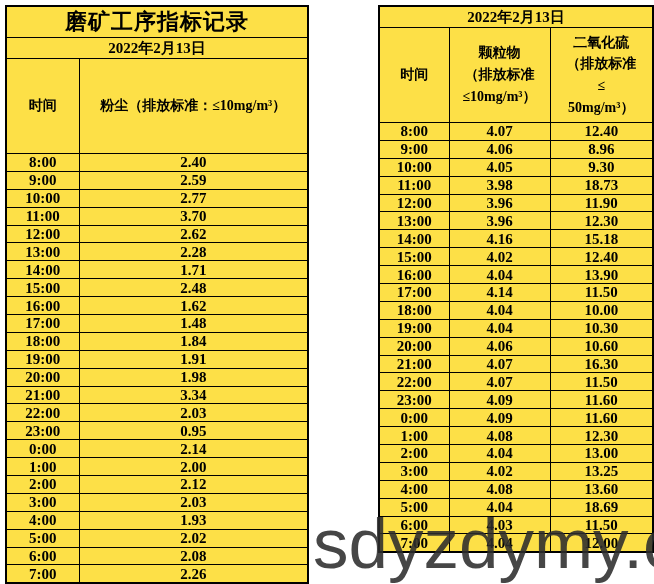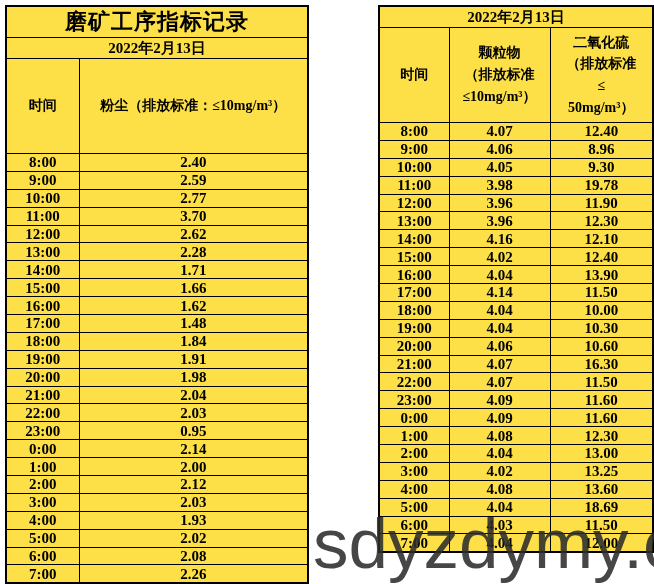--- a/index.html
+++ b/index.html
@@ -107,21 +107,21 @@
       <tr>
         <td>13:00</td>
         <td>2.28</td>
       </tr>
       <tr>
         <td>14:00</td>
         <td>1.71</td>
       </tr>
       <tr>
         <td>15:00</td>
-        <td>1.66</td>
+        <td>2.48</td>
       </tr>
       <tr>
         <td>16:00</td>
         <td>1.62</td>
       </tr>
       <tr>
         <td>17:00</td>
         <td>1.48</td>
       </tr>
       <tr>
@@ -131,21 +131,21 @@
       <tr>
         <td>19:00</td>
         <td>1.91</td>
       </tr>
       <tr>
         <td>20:00</td>
         <td>1.98</td>
       </tr>
       <tr>
         <td>21:00</td>
-        <td>2.04</td>
+        <td>3.34</td>
       </tr>
       <tr>
         <td>22:00</td>
         <td>2.03</td>
       </tr>
       <tr>
         <td>23:00</td>
         <td>0.95</td>
       </tr>
       <tr>
@@ -216,36 +216,36 @@
         <td>8.96</td>
       </tr>
       <tr>
         <td>10:00</td>
         <td>4.05</td>
         <td>9.30</td>
       </tr>
       <tr>
         <td>11:00</td>
         <td>3.98</td>
-        <td>19.78</td>
+        <td>18.73</td>
       </tr>
       <tr>
         <td>12:00</td>
         <td>3.96</td>
         <td>11.90</td>
       </tr>
       <tr>
         <td>13:00</td>
         <td>3.96</td>
         <td>12.30</td>
       </tr>
       <tr>
         <td>14:00</td>
         <td>4.16</td>
-        <td>12.10</td>
+        <td>15.18</td>
       </tr>
       <tr>
         <td>15:00</td>
         <td>4.02</td>
         <td>12.40</td>
       </tr>
       <tr>
         <td>16:00</td>
         <td>4.04</td>
         <td>13.90</td>

